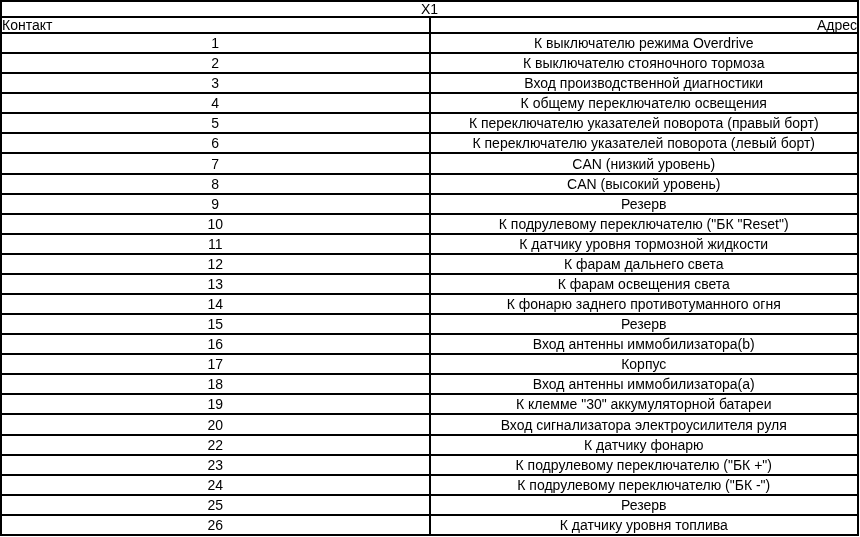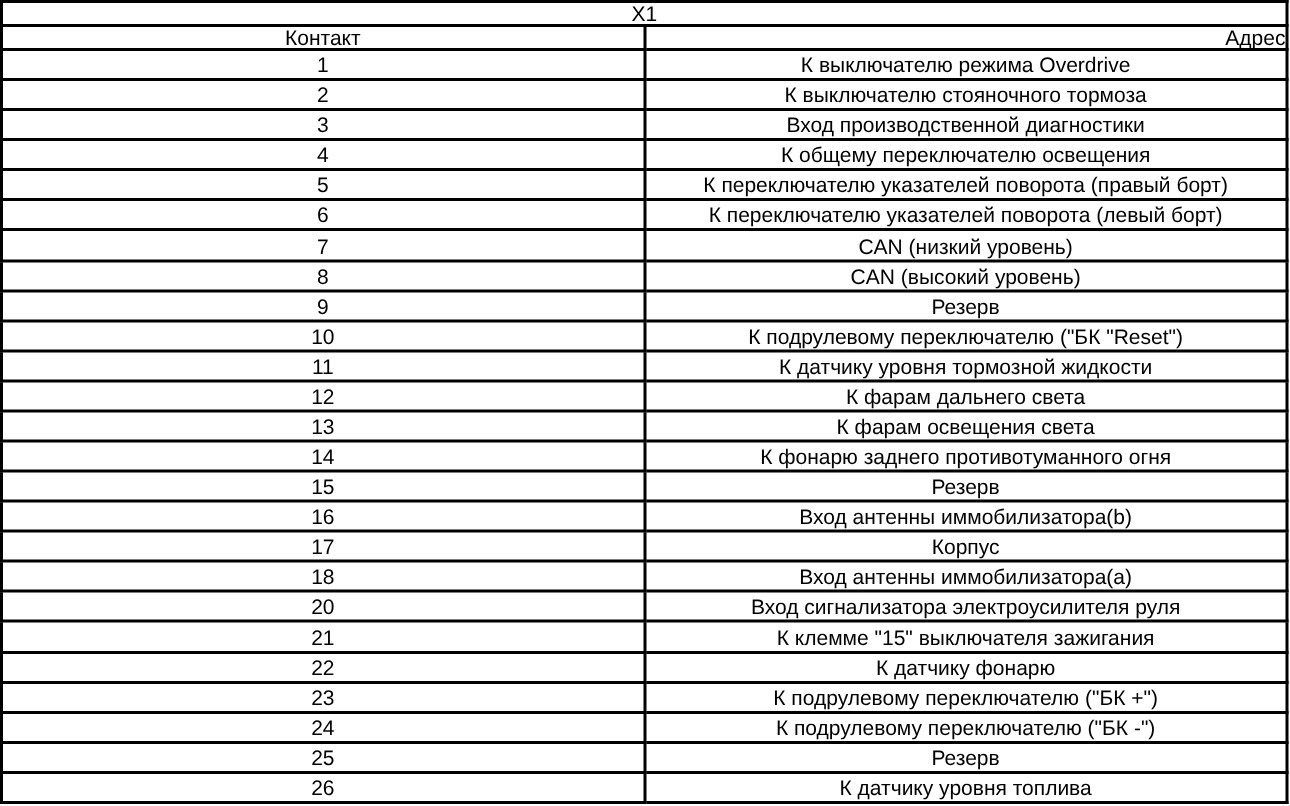--- a/index.html
+++ b/index.html
@@ -34,21 +34,21 @@
     padding: 0;
     line-height: 1;
     white-space: nowrap;
     overflow: hidden;
     vertical-align: middle;
   }
   th.title-cell {
     text-align: center;
   }
   th.contact-header {
-    text-align: center;
+    text-align: left;
     width: 84px;
   }
   th.address-header {
     text-align: right;
   }
   td.contact-cell {
     text-align: center;
   }
   td.address-cell {
     text-align: center;
@@ -136,26 +136,26 @@
         </tr>
         <tr>
           <td class="contact-cell">17</td>
           <td class="address-cell">Корпус</td>
         </tr>
         <tr>
           <td class="contact-cell">18</td>
           <td class="address-cell">Вход антенны иммобилизатора(a)</td>
         </tr>
         <tr>
+          <td class="contact-cell">19</td>
+          <td class="address-cell">К клемме "30" аккумуляторной батареи</td>
+        </tr>
+        <tr>
           <td class="contact-cell">20</td>
           <td class="address-cell">Вход сигнализатора электроусилителя руля</td>
-        </tr>
-        <tr>
-          <td class="contact-cell">21</td>
-          <td class="address-cell">К клемме "15" выключателя зажигания</td>
         </tr>
         <tr>
           <td class="contact-cell">22</td>
           <td class="address-cell">К датчику фонарю</td>
         </tr>
         <tr>
           <td class="contact-cell">23</td>
           <td class="address-cell">К подрулевому переключателю ("БК +")</td>
         </tr>
         <tr>

